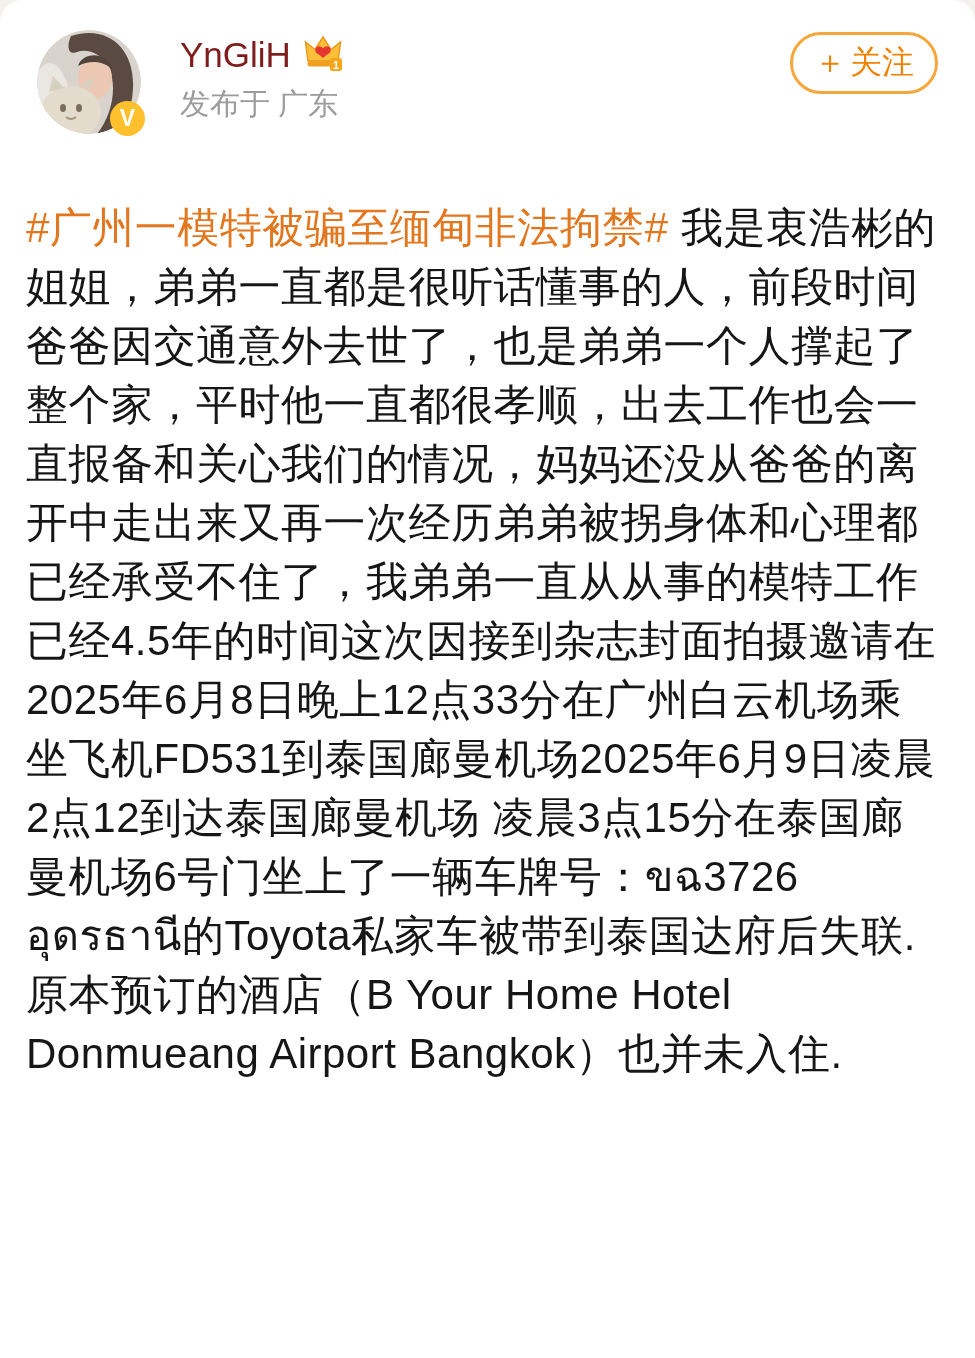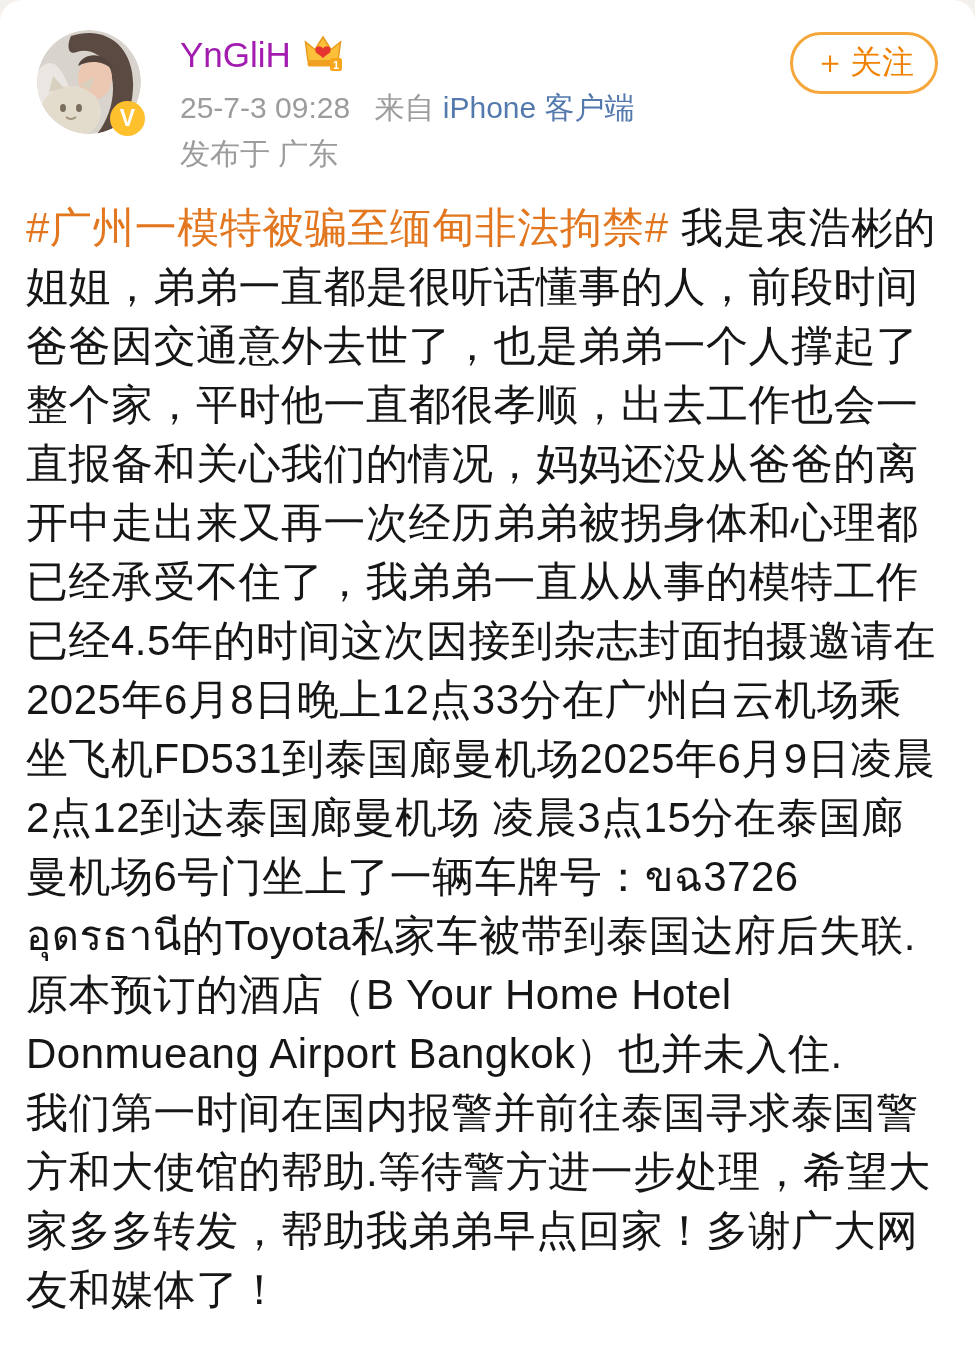--- a/index.html
+++ b/index.html
@@ -57,21 +57,21 @@
   .info {
     margin-left: 143px;
     padding-top: 4px;
   }
   .username-row {
     display: flex;
     align-items: center;
     gap: 12px;
   }
   .username {
-    color: #a21caf;
+    color: #7f1d1d;
     font-size: 35px;
     line-height: 40px;
     cursor: pointer;
   }
   .crown-icon { display: inline-block; }
   .meta {
     margin-top: 16px;
     color: #9c9c9c;
     font-size: 30px;
     line-height: 34px;
@@ -160,34 +160,28 @@
         <span class="crown-icon">
           <svg width="40" height="37" viewBox="0 0 40 37" aria-hidden="true">
             <path d="M5 27 L2.5 8 L12 15.5 L20 3 L28 15.5 L37.5 8 L35 27 Z" fill="#fbbf3a" stroke="#e89a1e" stroke-width="1.5"></path>
             <rect x="4.5" y="27" width="31" height="5.5" rx="2.5" fill="#f0a01e"></rect>
             <path d="M20 24 C15.5 19 11.5 20 12.5 15 C13.5 11.5 18 11.5 20 14.5 C22 11.5 26.5 11.5 27.5 15 C28.5 20 24.5 19 20 24 Z" fill="#e4362e"></path>
             <rect x="27" y="24" width="12" height="13" rx="2.5" fill="#f7a61b"></rect>
             <text x="33" y="34.5" font-size="11" fill="#ffffff" text-anchor="middle" font-weight="bold">1</text>
           </svg>
         </span>
       </div>
-      <div class="meta">
-        <span>25-7-3 09:28</span><span class="gap"></span>
-        <span>来自</span>
-        <span class="source-link">iPhone 客户端</span>
-      </div>
       <div class="location">发布于 广东</div>
     </div>
 
     <div class="follow-btn">
       <span class="plus">＋</span>
       <span>关注</span>
     </div>
 
   </div>
 
   <div class="post-body">
     <span class="hashtag">#广州一模特被骗至缅甸非法拘禁#</span>
     <span>我是衷浩彬的姐姐，弟弟一直都是很听话懂事的人，前段时间爸爸因交通意外去世了，也是弟弟一个人撑起了整个家，平时他一直都很孝顺，出去工作也会一直报备和关心我们的情况，妈妈还没从爸爸的离开中走出来又再一次经历弟弟被拐身体和心理都已经承受不住了，我弟弟一直从从事的模特工作已经4.5年的时间这次因接到杂志封面拍摄邀请在2025年6月8日晚上12点33分在广州白云机场乘坐飞机FD531到泰国廊曼机场2025年6月9日凌晨2点12到达泰国廊曼机场 凌晨3点15分在泰国廊曼机场6号门坐上了一辆车牌号：ขฉ3726 อุดรธานี的Toyota私家车被带到泰国达府后失联.原本预订的酒店（B Your Home Hotel Donmueang Airport Bangkok）也并未入住.</span>
-    <span class="para2">我们第一时间在国内报警并前往泰国寻求泰国警方和大使馆的帮助.等待警方进一步处理，希望大家多多转发，帮助我弟弟早点回家！多谢广大网友和媒体了！</span>
   </div>
 
 </div>
 
 </body></html>

